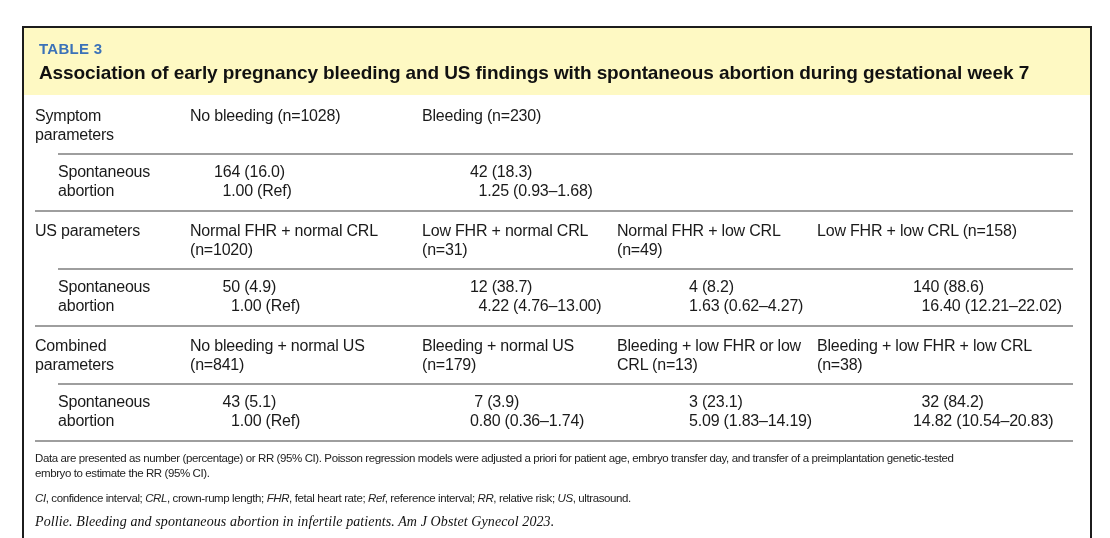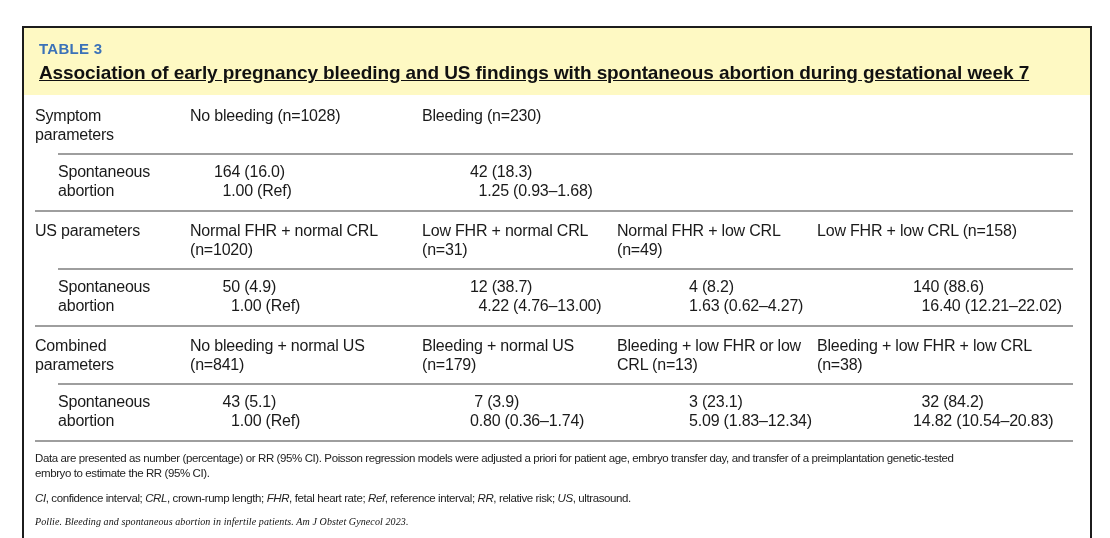--- a/index.html
+++ b/index.html
@@ -14,21 +14,21 @@
     border:2px solid #1c1c1c;background:#fff;box-sizing:border-box;
   }
   .header-band{
     background:#fef9c3;
     padding:12px 18px 11px 15px;
   }
   .table-label{
     color:#3b72b8;font-weight:bold;font-size:15px;line-height:18px;letter-spacing:.3px;
   }
   .table-title{
-    color:#111;font-weight:bold;font-size:19px;line-height:23px;margin-top:3px;letter-spacing:-.1px;text-decoration:underline;
+    color:#111;font-weight:bold;font-size:19px;line-height:23px;margin-top:3px;letter-spacing:-.1px;
   }
   .content{padding:2px 14px 0 11px;}
   .grid-row{
     display:grid;
     grid-template-columns:155px 232px 195px 200px 256px;
     width:1038px;align-items:start;
   }
   .cell{
     white-space:pre-wrap;
     font-size:16px;line-height:19px;letter-spacing:-.2px;
@@ -45,21 +45,21 @@
     font-size:11.5px;line-height:15px;letter-spacing:-.4px;
     color:#222;white-space:pre-wrap;margin:0;
   }
   .fn-abbr{
     font-size:11.5px;line-height:14px;letter-spacing:-.4px;
     color:#222;margin:10px 0 0 0;white-space:pre-wrap;
   }
   .fn-abbr .term{font-style:italic;}
   .fn-citation{
     font-family:"Liberation Serif", serif;font-style:italic;
-    font-size:10px;line-height:17px;color:#111;margin:8px 0 0 0;letter-spacing:.1px;
+    font-size:14px;line-height:17px;color:#111;margin:8px 0 0 0;letter-spacing:.1px;
   }
 </style>
 </head>
 <body>
 
 <div class="table-frame">
 
   <div class="header-band">
     <div class="table-label">TABLE 3</div>
     <div class="table-title">Association of early pregnancy bleeding and US findings with spontaneous abortion during gestational week 7</div>
@@ -127,21 +127,21 @@
     </div>
     <div class="rule indent"></div>
     <div class="grid-row data">
       <div class="cell c1">Spontaneous
 abortion</div>
       <div class="cell">  43 (5.1)
     1.00 (Ref)</div>
       <div class="cell"> 7 (3.9)
 0.80 (0.36–1.74)</div>
       <div class="cell">3 (23.1)
-5.09 (1.83–12.34)</div>
+5.09 (1.83–14.19)</div>
       <div class="cell">  32 (84.2)
 14.82 (10.54–20.83)</div>
     </div>
     <div class="rule full"></div>
 
     <div class="footnotes">
       <p class="fn-general">Data are presented as number (percentage) or RR (95% CI). Poisson regression models were adjusted a priori for patient age, embryo transfer day, and transfer of a preimplantation genetic-tested
 embryo to estimate the RR (95% CI).</p>
       <p class="fn-abbr"><span class="term">CI</span><span>, confidence interval; </span><span class="term">CRL</span><span>, crown-rump length; </span><span class="term">FHR</span><span>, fetal heart rate; </span><span class="term">Ref</span><span>, reference interval; </span><span class="term">RR</span><span>, relative risk; </span><span class="term">US</span><span>, ultrasound.</span></p>
       <p class="fn-citation">Pollie. Bleeding and spontaneous abortion in infertile patients. Am J Obstet Gynecol 2023.</p>

